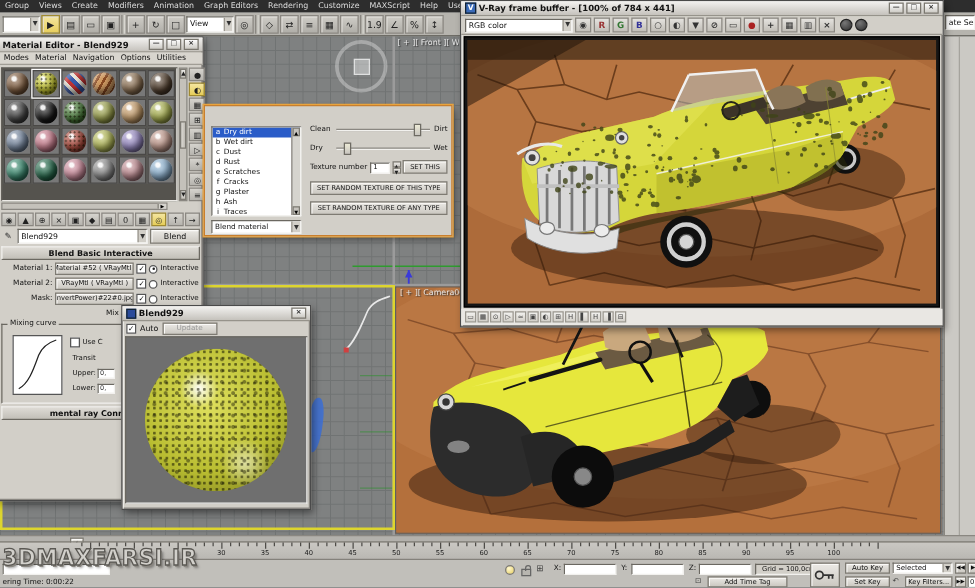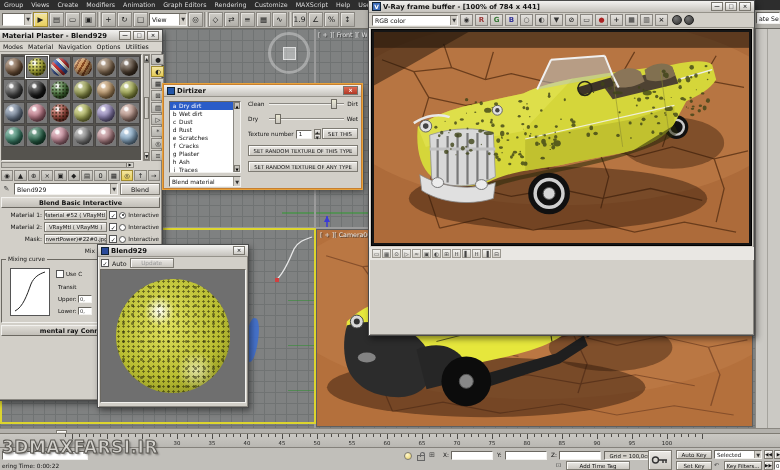--- a/index.html
+++ b/index.html
@@ -95,21 +95,21 @@
   #dz-texrow{position:absolute;left:84px;top:44px;display:flex;align-items:center;gap:2px;font-size:5.8px;color:#111}
   #dz-texrow .inset{width:16px;height:9px;font-size:5.6px;display:flex;align-items:center;padding-left:2px;color:#111}
   
   #bp{left:97px;top:244px;width:152px;height:164px;z-index:16}
   #bp-ctl{display:flex;align-items:center;gap:3px;height:12px;padding:0 3px;font-size:6.3px;color:#111}
   #bp-ctl .btn{width:44px;height:10px;font-size:5.8px;color:#999}
   #bp-view{margin:0 2px;height:134px;background:#6f6f6f;border:1px solid;border-color:#6b6861 #f2f1ee #f2f1ee #6b6861;display:flex;align-items:center;justify-content:center}
   #bp-sphere{width:114px;height:114px;border-radius:50%;position:relative;background:radial-gradient(circle at 38% 28%,rgba(255,255,255,.95),rgba(255,255,255,0) 14%),radial-gradient(circle at 70% 80%,rgba(255,255,255,.55),rgba(255,255,255,0) 16%),radial-gradient(circle at 44% 38%,#dfe05e,#b9bd31 58%,#72751c)}
   #bp-sphere::after{content:"";position:absolute;inset:0;border-radius:50%;background-image:radial-gradient(rgba(30,30,5,.6) .9px,transparent 1.4px),radial-gradient(rgba(40,40,10,.5) 1.2px,transparent 1.8px);background-size:5px 5px,9px 9px;background-position:0 0,3px 4px}
   
-  #vfb{left:368px;top:0;width:387px;height:336px;z-index:14}
+  #vfb{left:368px;top:0;width:387px;height:262px;z-index:14}
   #vfb-tools{display:flex;align-items:center;gap:2px;height:15px;padding:0 3px;background:#d2cfc8;border-bottom:1px solid #9a978f}
   #vfb-tools .tdd{width:86px;height:11px}
   .vicon{width:13px;height:12px;flex:0 0 auto;display:flex;align-items:center;justify-content:center;font-size:7px;font-weight:bold;background:linear-gradient(#e4e2de,#c2bfb8);border:1px solid #8a8781;color:#333}
   .round{width:10px;height:10px;border-radius:50%;background:radial-gradient(circle at 35% 30%,#777,#2e2e2e);border:1px solid #222;flex:0 0 auto}
   #vfb-img{margin:1px 2px;height:217px;background:#151515;border:1px solid #000;padding:2px}
   #vfb-img svg{display:block;width:100%;height:100%}
   #vfb-status{display:flex;align-items:center;gap:1px;height:13px;padding:0 3px;background:#e9e7e3}
   .vsico{width:9px;height:9px;flex:0 0 auto;display:flex;align-items:center;justify-content:center;font-size:5.5px;background:linear-gradient(#f2f1ee,#d2cfc8);border:1px solid #9a978f;color:#444}
   
   #timeline{position:absolute;left:0;top:428px;width:780px;height:19px;background:#b3b1ac;border-top:1px solid #8a8781;z-index:20}
@@ -251,21 +251,21 @@
   <div id="hsplit"></div>
   <div id="active-border"></div>
 </div>
 
 <div id="rightstrip">
     <i></i>
   </div>
 
 <div class="win" id="me">
   <div class="tbar">
-    <span>Material Plaster - Blend929</span>
+    <span>Material Editor - Blend929</span>
     <span class="sp"></span>
     <span class="wbtn">—</span>
     <span class="wbtn">□</span>
     <span class="wbtn">×</span>
   </div>
   <div id="me-menu">
       <span>Modes</span>
       <span>Material</span>
       <span>Navigation</span>
       <span>Options</span>
@@ -432,26 +432,20 @@
     <span class="mclab" style="left:56px;top:24px">Transit</span>
     <span class="mclab" style="left:56px;top:36px">Upper:</span>
     <div class="inset mcfield" style="left:76px;top:35px">0,</div>
     <span class="mclab" style="left:56px;top:48px">Lower:</span>
     <div class="inset mcfield" style="left:76px;top:47px">0,</div>
   </div>
   <div class="rollout">mental ray Connection</div>
 </div>
 
 <div class="win" id="dz">
-  <div class="tbar">
-    <span style="width:8px;height:8px;background:#2255a8;border:1px solid #123;flex:0 0 auto"></span>
-    <span>Dirtizer</span>
-    <span class="sp"></span>
-    <span class="wbtn red">×</span>
-  </div>
   <div id="dz-list">
     <div id="dz-rows">
         <div class="dz-row sel">
           <span class="dz-key">a</span>
           <span>Dry dirt</span>
         </div>
         <div class="dz-row">
           <span class="dz-key">b</span>
           <span>Wet dirt</span>
         </div>

